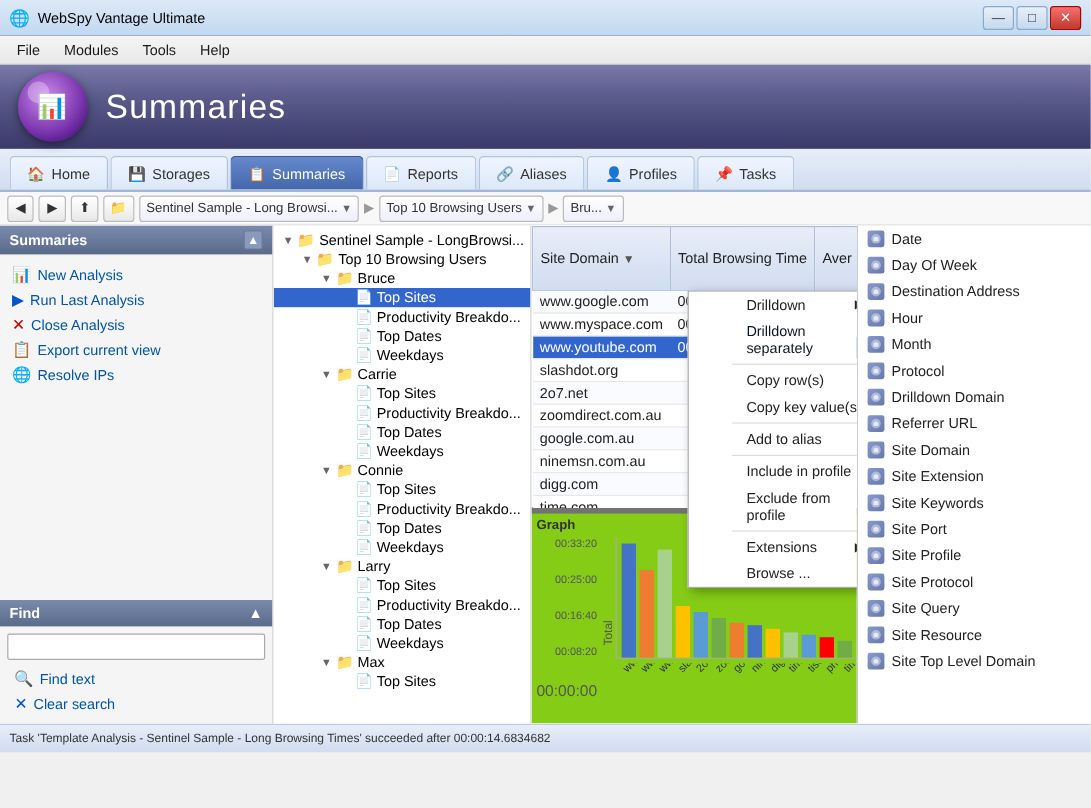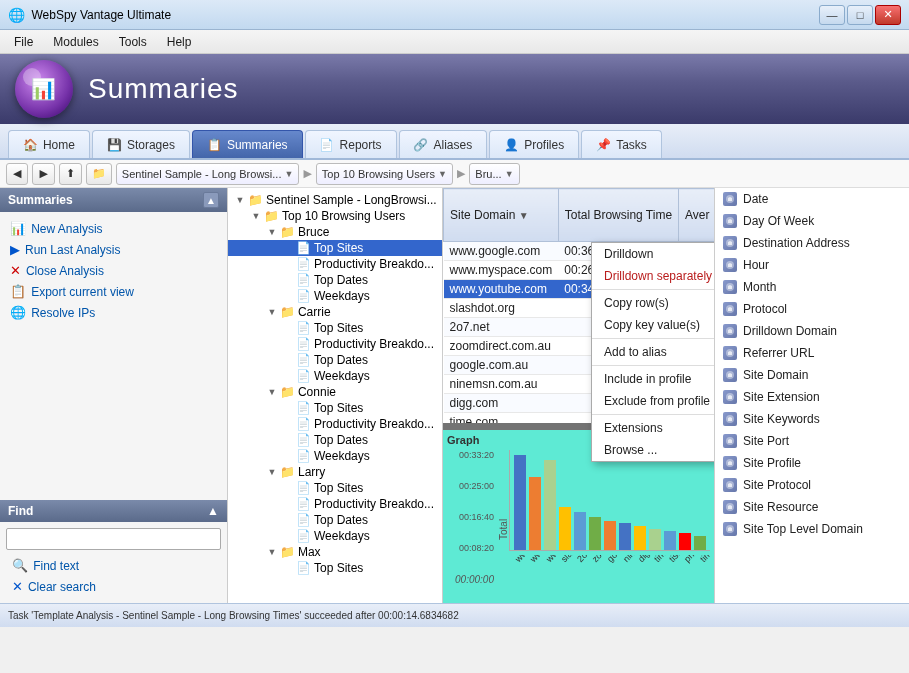--- a/index.html
+++ b/index.html
@@ -252,22 +252,22 @@
       padding: 2px 6px;
       color: #222;
     }
     tbody tr:nth-child(odd) td { background: #f9fbff; }
     tbody tr:nth-child(even) td { background: white; }
     tbody tr.selected td { background: #3366cc; color: white; }
 
     
     #graph-area {
       height: 180px;
-      border-top: 7px solid #737373;
-      background: #5eead4;
+      border-top: 5px solid #737373;
+      background: #84cc16;
       overflow: hidden;
       padding: 4px;
     }
     .graph-label {
       font-size: 11px; font-weight: bold; color: #333; margin-bottom: 4px;
     }
     .graph-container {
       display: flex;
       height: 155px;
       gap: 0;
@@ -319,37 +319,38 @@
       transform-origin: top left;
       white-space: nowrap;
       width: 10px;
       overflow: hidden;
     }
 
     
     #context-menu {
       position: absolute;
       top: 54px;
-      left: 148px;
+      left: 130px;
       background: white;
       border: 1px solid #aaa;
       box-shadow: 3px 3px 8px rgba(0,0,0,0.3);
       width: 160px;
       z-index: 100;
       font-size: 12px;
+      padding-left: 36px;
     }
     .ctx-item {
       padding: 4px 12px;
       cursor: pointer;
       color: #222;
       display: flex;
       align-items: center;
       justify-content: space-between;
     }
-    .ctx-item.disabled { color: #b91c1c; cursor: default; }
+    .ctx-item.disabled { color: #0f172a; cursor: default; }
     .ctx-separator { border-top: 1px solid #ddd; margin: 2px 0; }
     .ctx-arrow { font-size: 10px; }
 
     
     #right-panel {
       width: 195px;
       background: white;
       border-left: 1px solid #ccc;
       overflow: hidden;
       display: flex;
@@ -727,21 +728,21 @@
       </div>
 
       <div id="graph-area">
         <div class="graph-label">Graph</div>
         <div class="graph-container">
           <div class="graph-y-axis">
             <div style="font-size:9px;">00:33:20</div>
             <div style="font-size:9px;">00:25:00</div>
             <div style="font-size:9px;">00:16:40</div>
             <div style="font-size:9px;">00:08:20</div>
-            <div style="font-size:10px;font-style:italic;">00:00:00</div>
+            <div style="font-size:13px;">00:00:00</div>
           </div>
           <div style="display:flex; flex-direction:column; flex:1;">
             <div style="display:flex; align-items:center; margin-bottom:2px;">
               <span style="font-size:10px; color:#555; writing-mode:vertical-rl; transform:rotate(180deg); height:90px; display:flex; align-items:center;">Total</span>
             </div>
           </div>
           <div id="bars-wrapper" style="flex:1; display:flex; flex-direction:column;">
             <div class="bars-container" id="bars-container">
             <div class="bar-wrapper">
                   <div class="bar" style="height: 95px; background: rgb(68, 114, 196);"></div>
@@ -969,20 +970,29 @@
     </div>
     <span>Site Protocol</span>
   </div>
           <div class="drill-item">
     <div class="drill-icon">
       <svg width="10" height="10" viewBox="0 0 10 10">
         <circle cx="5" cy="5" r="4" fill="rgba(255,255,255,0.4)"></circle>
         <path d="M3 4 L5 3 L7 4 L7 7 L3 7Z" fill="rgba(255,255,255,0.7)"></path>
       </svg>
     </div>
+    <span>Site Query</span>
+  </div>
+          <div class="drill-item">
+    <div class="drill-icon">
+      <svg width="10" height="10" viewBox="0 0 10 10">
+        <circle cx="5" cy="5" r="4" fill="rgba(255,255,255,0.4)"></circle>
+        <path d="M3 4 L5 3 L7 4 L7 7 L3 7Z" fill="rgba(255,255,255,0.7)"></path>
+      </svg>
+    </div>
     <span>Site Resource</span>
   </div>
           <div class="drill-item">
     <div class="drill-icon">
       <svg width="10" height="10" viewBox="0 0 10 10">
         <circle cx="5" cy="5" r="4" fill="rgba(255,255,255,0.4)"></circle>
         <path d="M3 4 L5 3 L7 4 L7 7 L3 7Z" fill="rgba(255,255,255,0.7)"></path>
       </svg>
     </div>
     <span>Site Top Level Domain</span>

